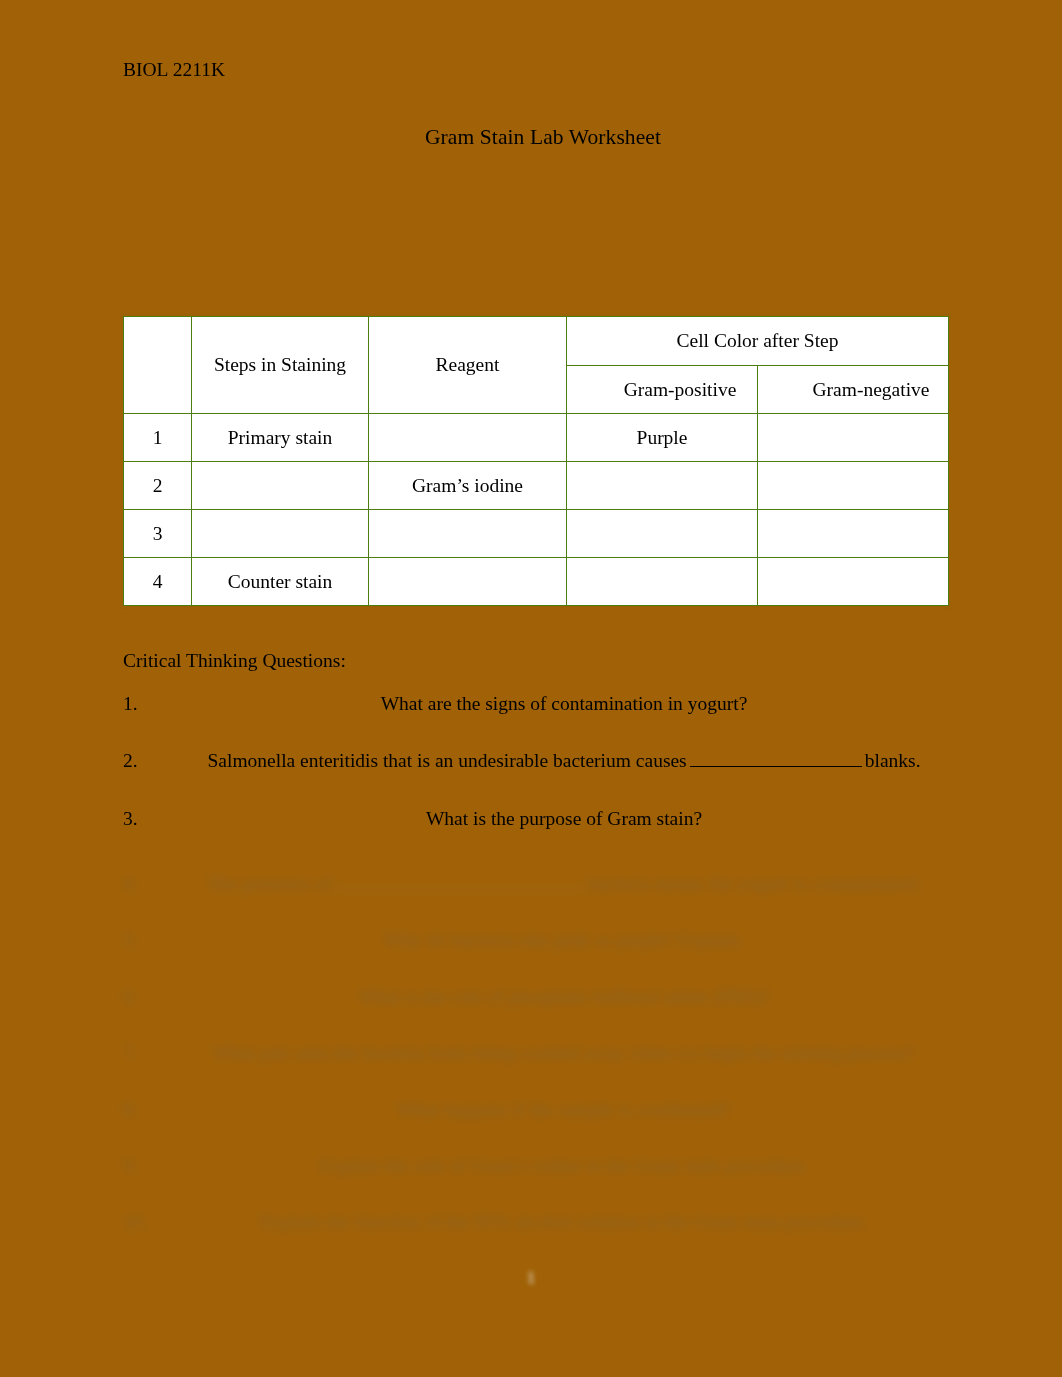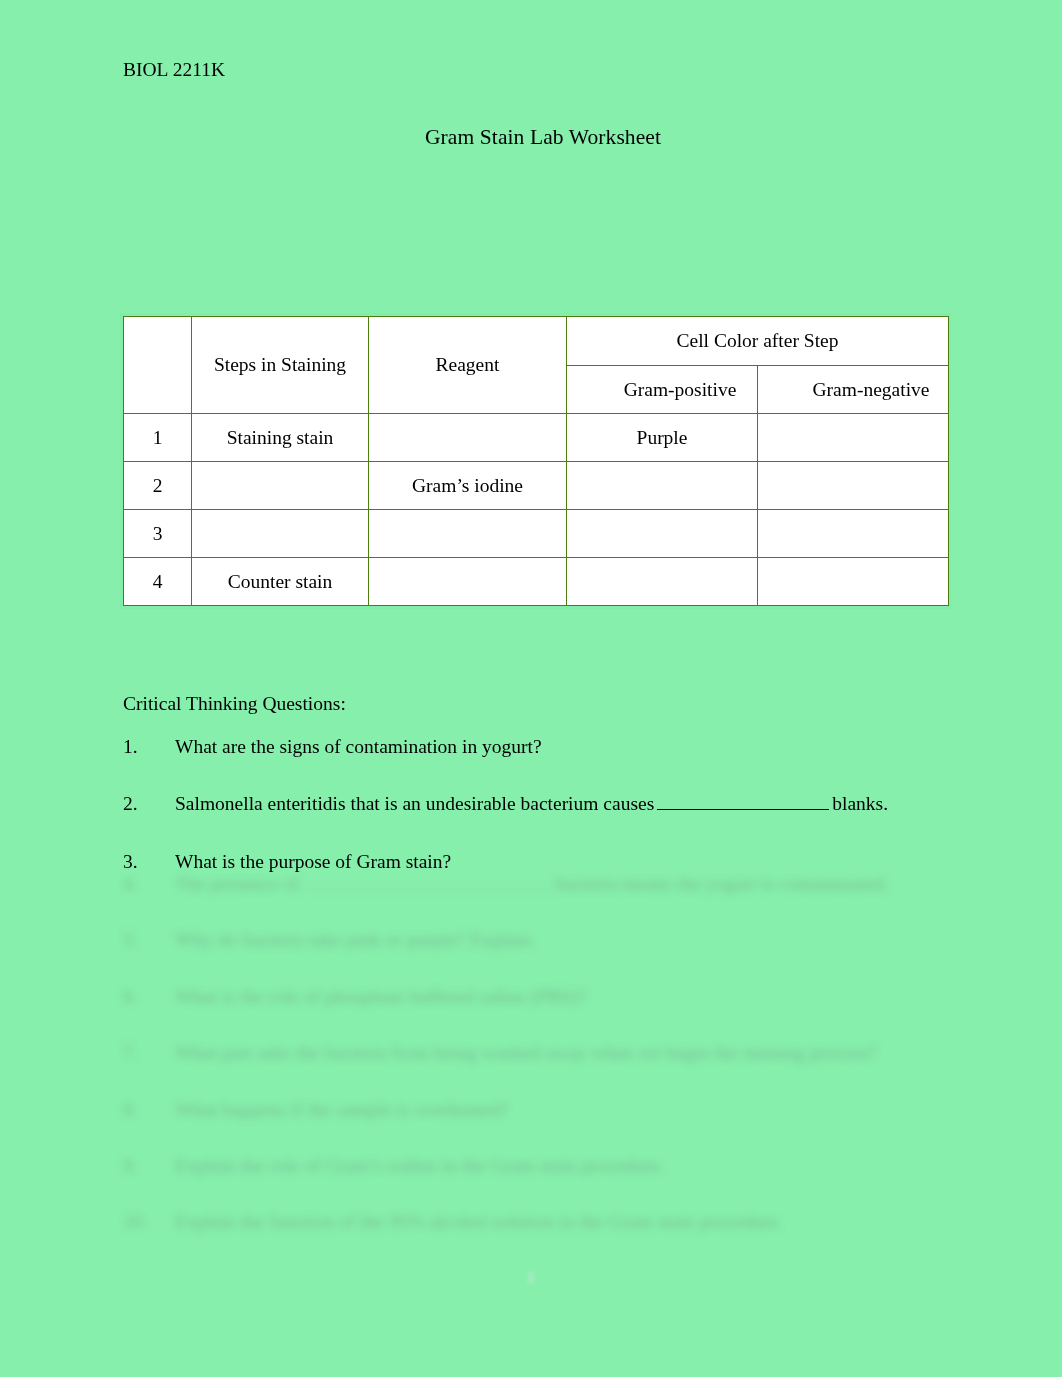--- a/index.html
+++ b/index.html
@@ -10,21 +10,21 @@
   }
   body {
     font-family: "Liberation Serif", "DejaVu Serif", serif;
     color: #000000;
     -webkit-font-smoothing: antialiased;
   }
   .page {
     position: relative;
     width: 1062px;
     height: 1377px;
-    background: #86efac;
+    background: #a16207;
     overflow: hidden;
     box-sizing: border-box;
   }
 
   
   .doc-header {
     position: absolute;
     left: 123px;
     top: 58px;
     width: 822px;
@@ -114,33 +114,33 @@
     left: -3px; top: -3px; right: -3px; bottom: -3px;
     pointer-events: none;
     box-shadow: 0 0 6px rgba(0,0,0,0.035) inset;
     z-index: 0;
   }
 
   
   .questions {
     position: absolute;
     left: 123px;
-    top: 692px;
+    top: 649px;
     width: 830px;
     font-size: 19.5px;
   }
   .q-heading { margin: 0 0 20px 0; line-height: 1.18; }
   .q-item {
     display: flex;
     align-items: baseline;
     margin: 0 0 34px 0;
     line-height: 1.2;
   }
   .q-num { width: 52px; flex: 0 0 52px; }
-  .q-text { flex: 1 1 auto; }
+  .q-text { flex: 1 1 auto; text-align: center; }
   .blank-rule {
     display: inline-block;
     width: 172px;
     border-bottom: 1.4px solid #000;
     vertical-align: baseline;
     margin: 0 3px;
     height: 0.85em;
   }
 
   
@@ -200,21 +200,21 @@
           <td rowspan="2">Reagent</td>
           <td colspan="2">Cell Color after Step</td>
         </tr>
         <tr class="hdr-bot">
           <td>Gram-positive</td>
           <td>Gram-negative</td>
         </tr>
 
         <tr class="body-row">
           <td>1</td>
-          <td>Staining stain</td>
+          <td>Primary stain</td>
           <td></td>
           <td>Purple</td>
           <td></td>
         </tr>
         <tr class="body-row">
           <td>2</td>
           <td></td>
           <td>Gram’s iodine</td>
           <td></td>
           <td></td>

